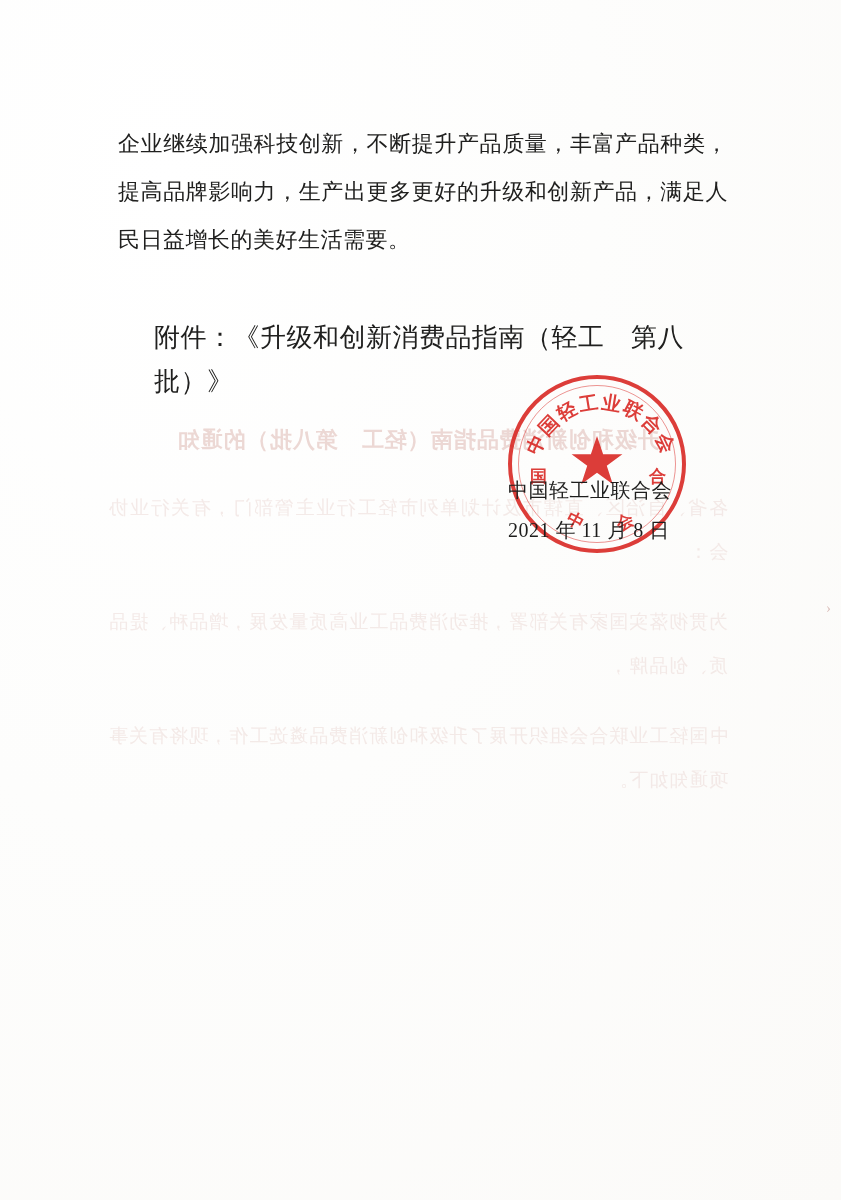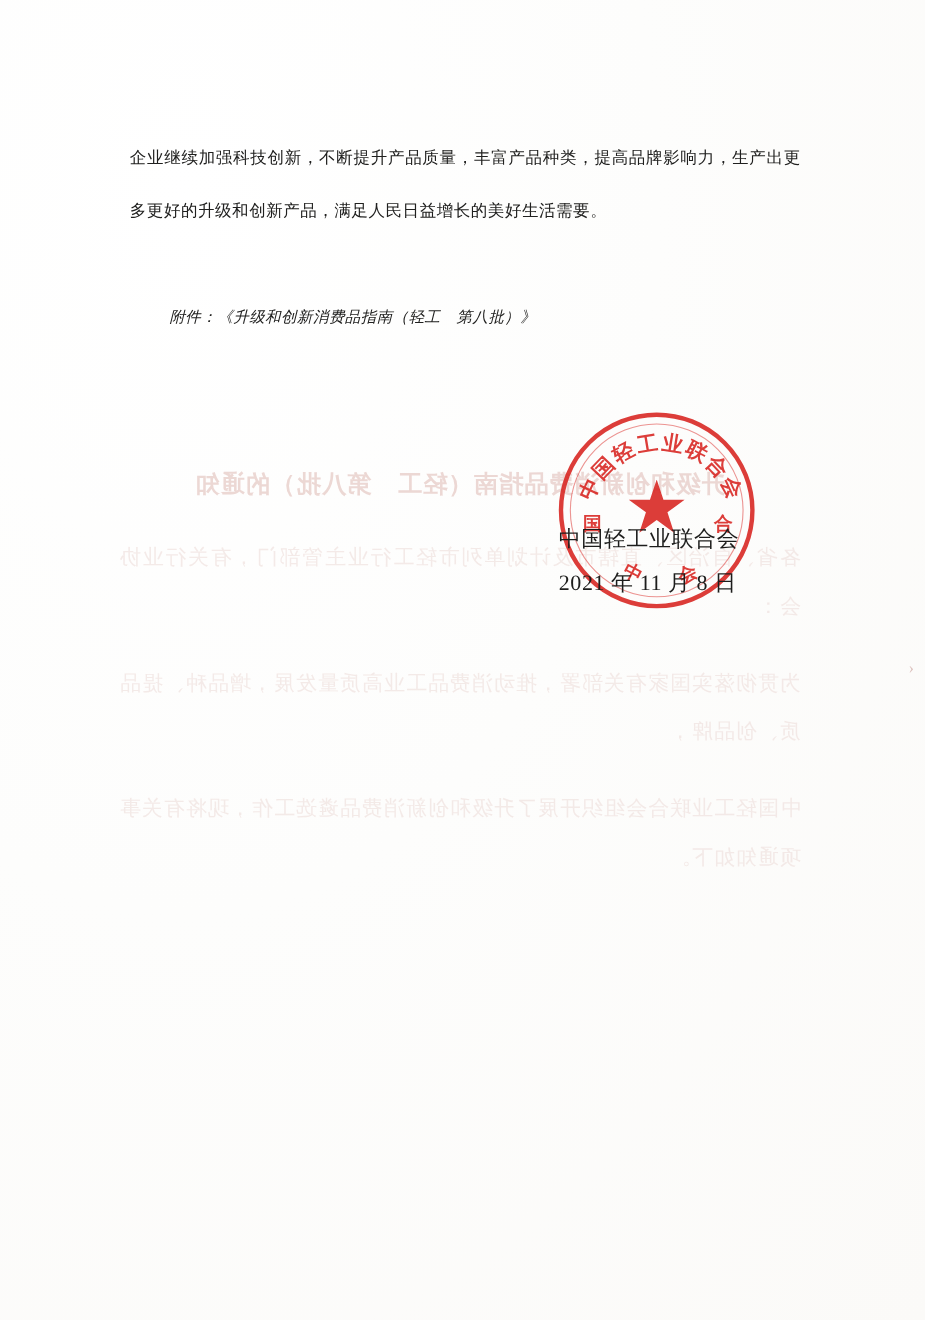--- a/index.html
+++ b/index.html
@@ -28,37 +28,36 @@
   }
 
   .doc-body {
     position: absolute;
     left: 118px;
     top: 120px;
     width: 610px;
   }
 
   .para {
-    font-size: 15px;
+    font-size: 22px;
     line-height: 48px;
     letter-spacing: 0.5px;
     color: #20201f;
     text-align: justify;
     text-justify: inter-character;
     margin: 0;
   }
 
   .attachment-line {
     margin-top: 52px;
-    font-size: 14px;
+    font-size: 26px;
     line-height: 44px;
     letter-spacing: 0.5px;
     color: #20201f;
     padding-left: 36px;
-    font-style: italic;
   }
 
   
   .signature {
     position: absolute;
     left: 508px;
     top: 470px;
     width: 260px;
     font-size: 20px;
     line-height: 40px;

